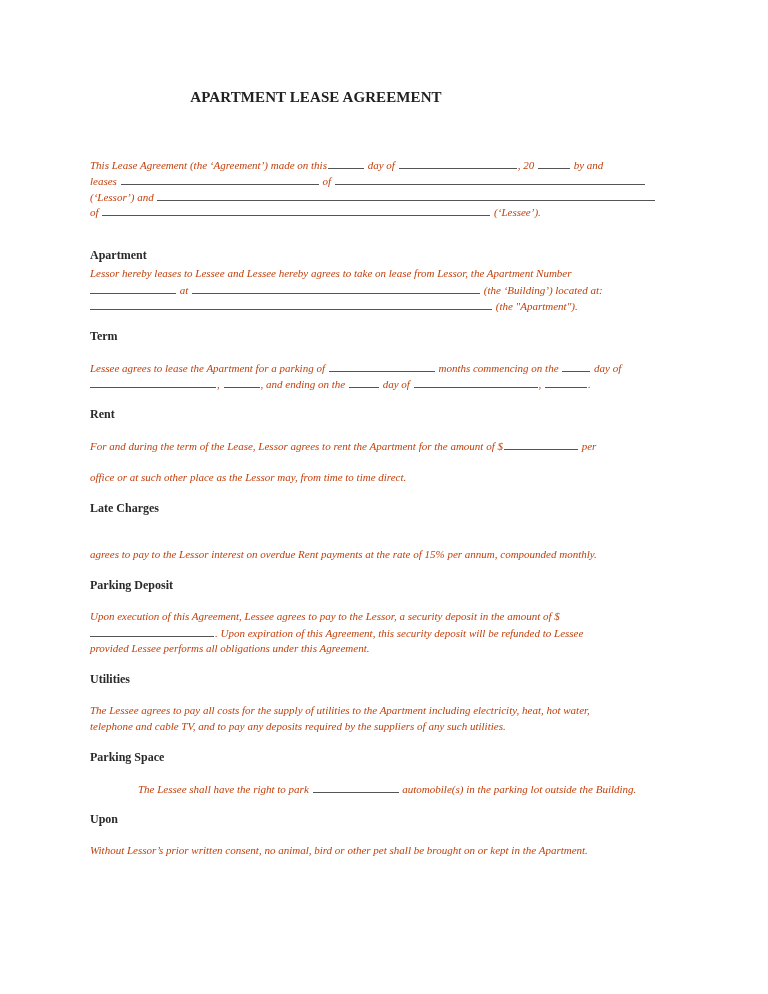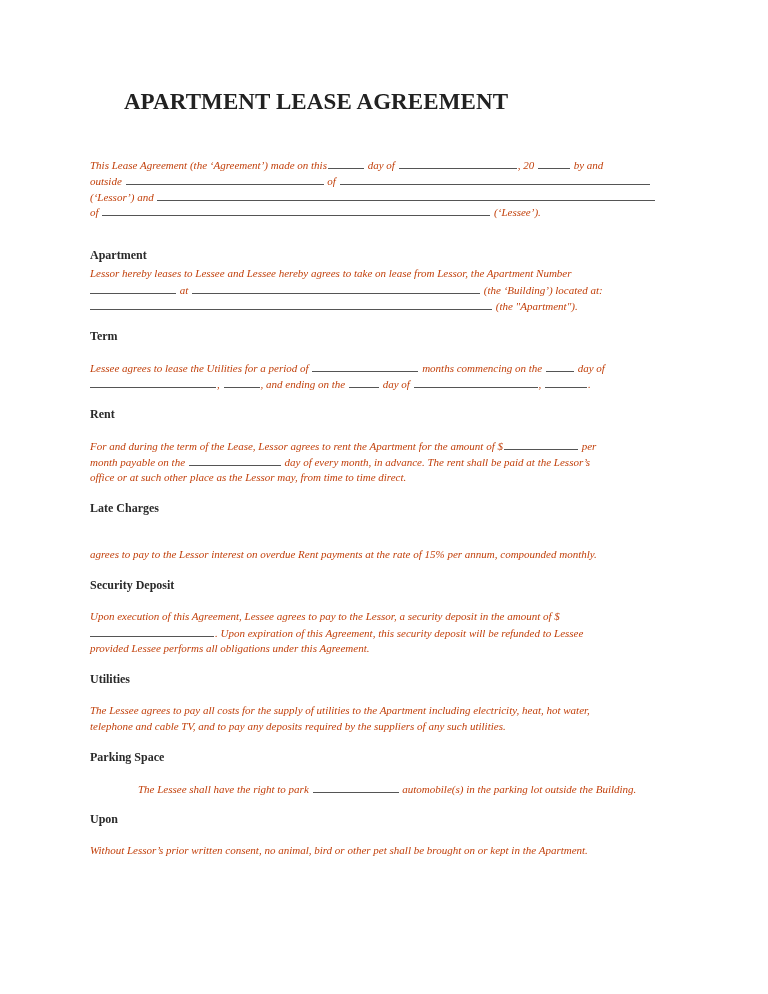--- a/index.html
+++ b/index.html
@@ -21,21 +21,21 @@
       top: 0;
       width: 768px;
       height: 994px;
     }
     .title {
       position: absolute;
       top: 89px;
       left: 0;
       width: 632px;
       text-align: center;
-      font-size: 23px;
+      font-size: 15px;
       font-weight: bold;
       color: #222222;
       letter-spacing: 0.1px;
     }
     .line {
       position: absolute;
       left: 90px;
       font-size: 11px;
       line-height: 15px;
       white-space: nowrap;
@@ -66,21 +66,21 @@
   <div class="title">APARTMENT LEASE AGREEMENT</div>
 
   <div class="line" style="top:157px;">
     <span>This Lease Agreement (the ‘Agreement’) made on this</span><span class="blank" style="width:36px"></span>
     <span>day of</span>
     <span class="blank" style="width:118px"></span><span>, 20</span>
     <span class="blank" style="width:32px"></span>
     <span>by and</span>
   </div>
   <div class="line" style="top:173px;">
-    <span>outside</span>
+    <span>leases</span>
     <span class="blank" style="width:198px"></span>
     <span>of</span>
     <span class="blank" style="width:310px"></span>
   </div>
   <div class="line" style="top:189px;">
     <span>(‘Lessor’) and</span>
     <span class="blank" style="width:498px"></span>
   </div>
   <div class="line" style="top:204px;">
     <span>of</span>
@@ -96,51 +96,46 @@
     <span class="blank" style="width:288px"></span>
     <span>(the ‘Building’) located at:</span>
   </div>
   <div class="line" style="top:298px;">
     <span class="blank" style="width:402px;margin-left:0"></span>
     <span>(the "Apartment").</span>
   </div>
 
   <div class="heading" style="top:329px;">Term</div>
   <div class="line" style="top:360px;">
-    <span>Lessee agrees to lease the Utilities for a period of</span>
+    <span>Lessee agrees to lease the Apartment for a parking of</span>
     <span class="blank" style="width:106px"></span>
     <span>months commencing on the</span>
     <span class="blank" style="width:28px"></span>
     <span>day of</span>
   </div>
   <div class="line" style="top:376px;">
     <span class="blank" style="width:126px;margin-left:0"></span><span>,</span>
     <span class="blank" style="width:36px"></span><span>, and ending on the</span>
     <span class="blank" style="width:30px"></span>
     <span>day of</span>
     <span class="blank" style="width:124px"></span><span>,</span>
     <span class="blank" style="width:42px"></span><span>.</span>
   </div>
 
   <div class="heading" style="top:407px;">Rent</div>
   <div class="line" style="top:438px;">
     <span>For and during the term of the Lease, Lessor agrees to rent the Apartment for the amount of $</span><span class="blank" style="width:74px"></span>
     <span>per</span>
   </div>
-  <div class="line" style="top:454px;">
-    <span>month payable on the</span>
-    <span class="blank" style="width:92px"></span>
-    <span>day of every month, in advance. The rent shall be paid at the Lessor’s</span>
-  </div>
   <div class="line" style="top:470px;">office or at such other place as the Lessor may, from time to time direct.</div>
 
   <div class="heading" style="top:501px;">Late Charges</div>
   <div class="line" style="top:547px;">agrees to pay to the Lessor interest on overdue Rent payments at the rate of 15% per annum, compounded monthly.</div>
 
-  <div class="heading" style="top:578px;">Security Deposit</div>
+  <div class="heading" style="top:578px;">Parking Deposit</div>
   <div class="line" style="top:609px;">Upon execution of this Agreement, Lessee agrees to pay to the Lessor, a security deposit in the amount of $</div>
   <div class="line" style="top:625px;">
     <span class="blank" style="width:124px;margin-left:0"></span><span>. Upon expiration of this Agreement, this security deposit will be refunded to Lessee</span>
   </div>
   <div class="line" style="top:641px;">provided Lessee performs all obligations under this Agreement.</div>
 
   <div class="heading" style="top:672px;">Utilities</div>
   <div class="line" style="top:703px;">The Lessee agrees to pay all costs for the supply of utilities to the Apartment including electricity, heat, hot water,</div>
   <div class="line" style="top:719px;">telephone and cable TV, and to pay any deposits required by the suppliers of any such utilities.</div>
 

